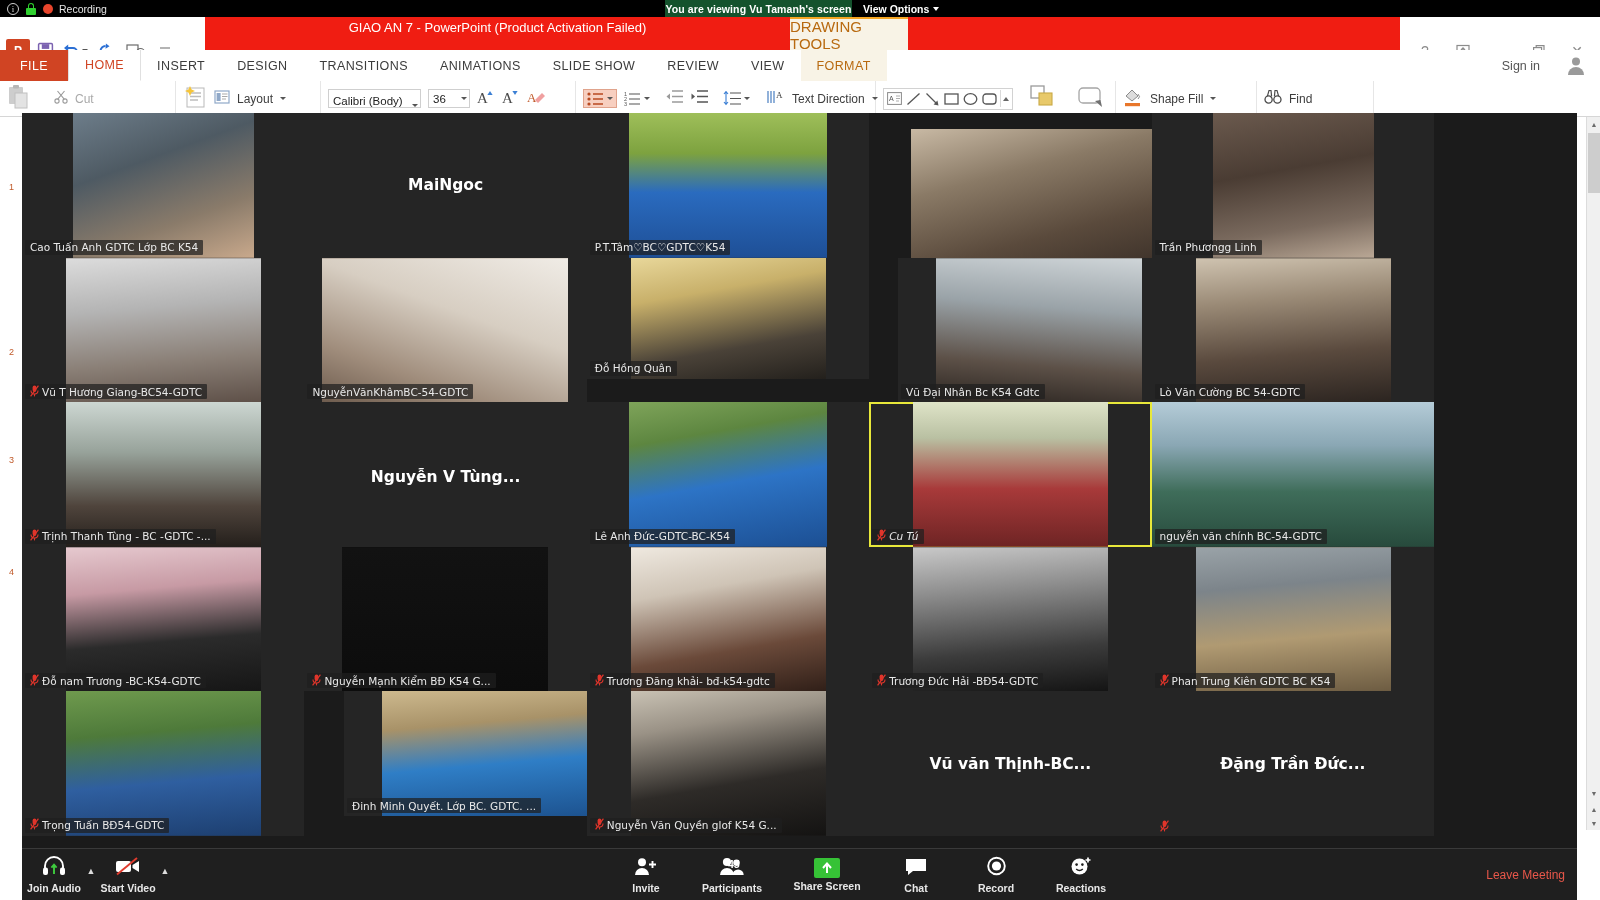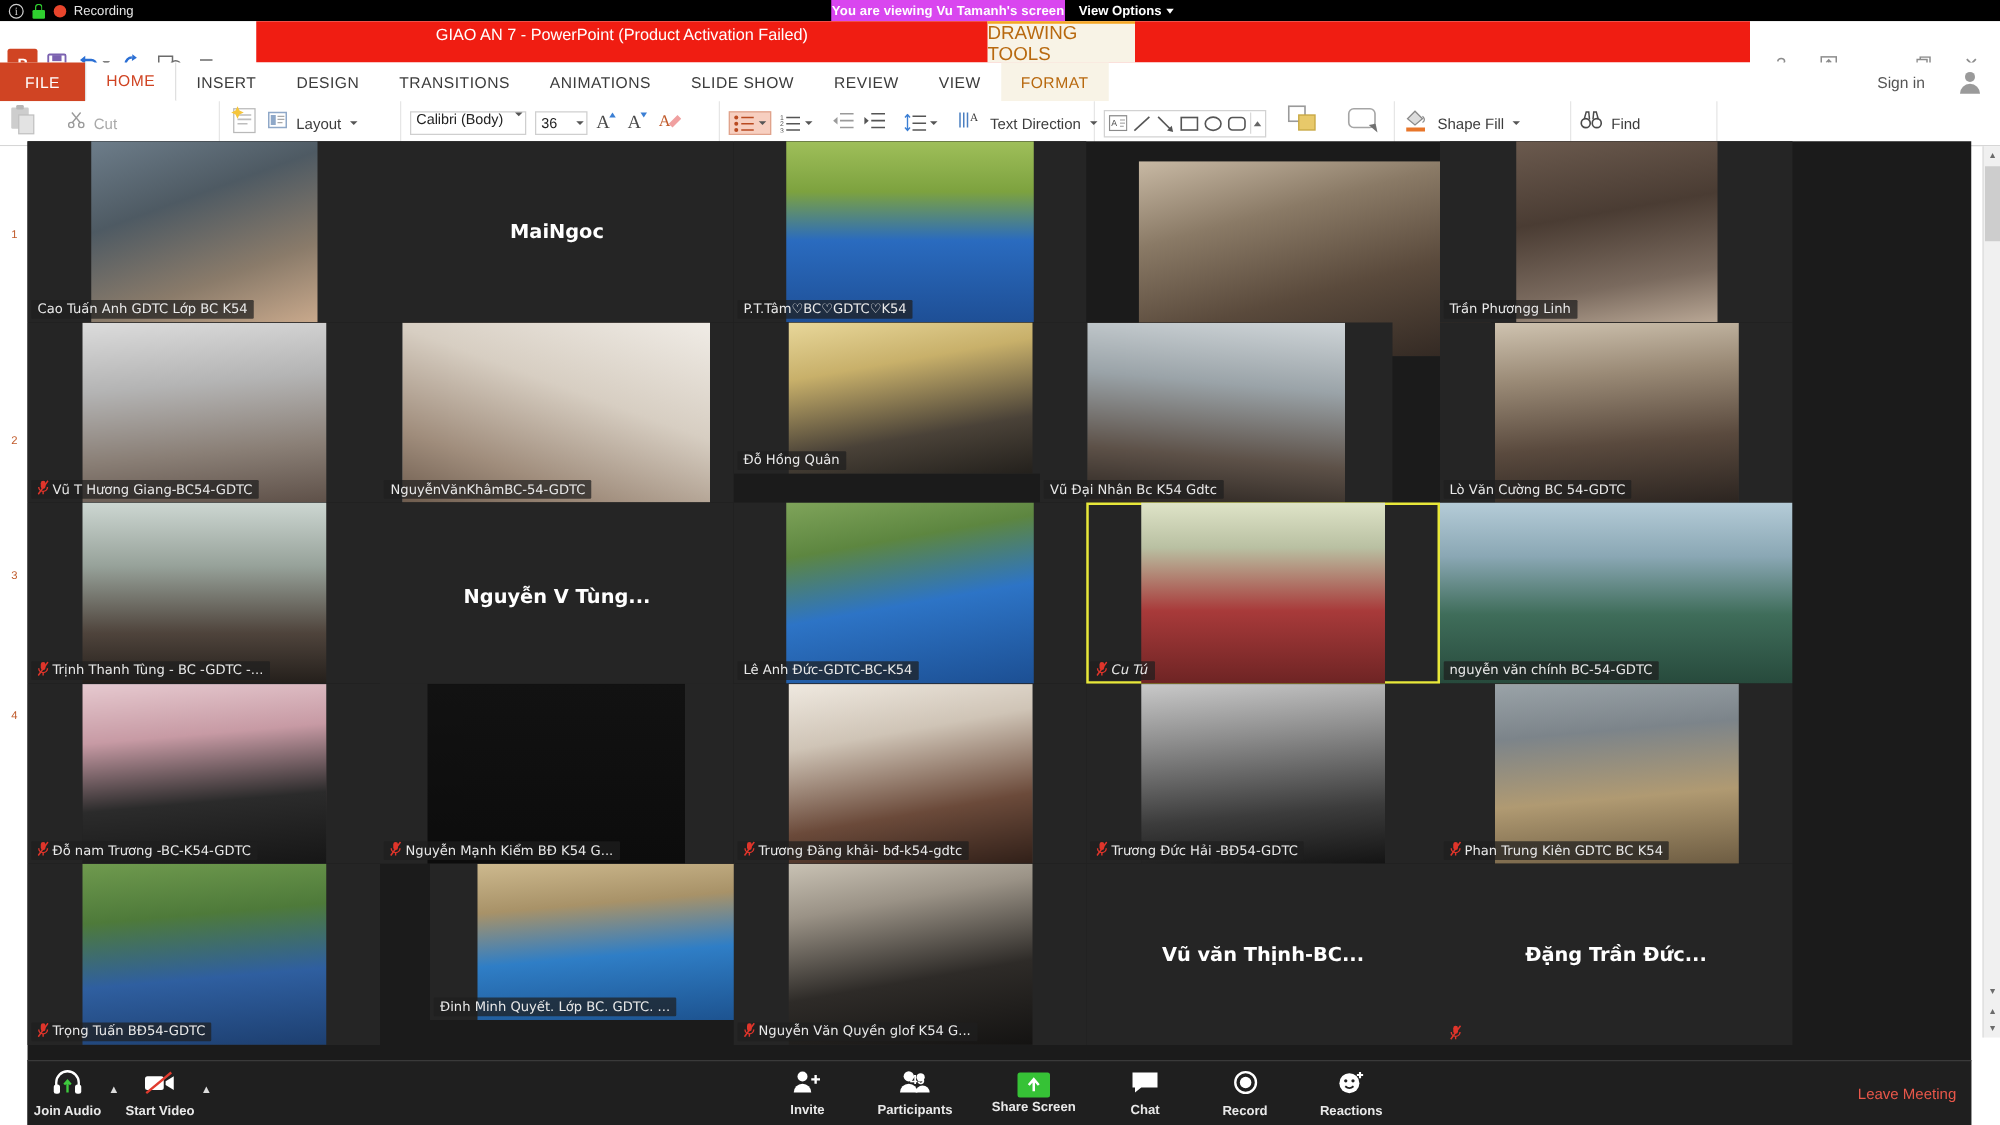--- a/index.html
+++ b/index.html
@@ -17,21 +17,21 @@
   .os-strip{ position:absolute; left:0; top:0; width:1600px; height:17px; background:#000; display:flex; align-items:center; }
   .os-strip .ic{ display:inline-flex; align-items:center; justify-content:center; margin-left:7px; }
   .circ-i{ width:12px; height:12px; border-radius:50%; border:1.3px solid #cfcfcf; color:#cfcfcf; font-size:9px; line-height:10px; text-align:center; font-family:"Liberation Serif",serif; }
   .lock{ width:10px; height:12px; position:relative; }
   .lock .body{ position:absolute; bottom:0; left:0; width:10px; height:7px; background:#2fd02f; border-radius:1px; }
   .lock .shk{ position:absolute; top:0; left:2px; width:6px; height:6px; border:1.6px solid #2fd02f; border-bottom:none; border-radius:3px 3px 0 0; }
   .recdot{ width:10px; height:10px; border-radius:50%; background:#e8452c; }
   .os-strip .rec-txt{ color:#e4e4e4; font-size:10.5px; margin-left:6px; }
 
   
-  .view-banner{ position:absolute; top:0; left:665px; width:187px; height:17px; background:#d946ef; color:#fff;
+  .view-banner{ position:absolute; top:0; left:665px; width:187px; height:17px; background:#14532d; color:#fff;
      font-size:10.5px; font-weight:bold; display:flex; align-items:center; justify-content:center; letter-spacing:.1px;}
   .view-opts{ position:absolute; top:0; left:863px; height:17px; color:#fff; font-size:10.5px; font-weight:bold; display:flex; align-items:center; gap:4px;}
   .caret-d{ width:0;height:0;border-left:3.5px solid transparent;border-right:3.5px solid transparent;border-top:4px solid #fff; }
 
   
   .titlebar{ position:absolute; left:0; top:17px; width:1600px; height:33px; background:#fff; }
   .tb-red{ position:absolute; left:205px; top:0; width:1195px; height:33px; background:#f01d12; }
   .tb-title{ position:absolute; left:205px; top:0; width:585px; height:21px; color:#fff; font-size:13px; display:flex; align-items:center; justify-content:center;}
   .drawing-tools{ position:absolute; left:790px; top:0; width:118px; height:33px; background:#f8f3e6; border-top:2.2px solid #f5a623;
        color:#b8690f; font-size:15px; display:flex; align-items:center; justify-content:center; font-weight:500;}
@@ -48,21 +48,21 @@
   .tab.active{ color:#d04423; border:1px solid #e0e0e0; border-bottom:1px solid #fff; border-top:none; }
   .tab.format{ background:#f8f3e6; color:#b8690f; }
   .signin{ position:absolute; right:60px; top:50px; height:31px; display:flex; align-items:center; font-size:12.5px; color:#555; }
   .acct{ position:absolute; right:10px; top:52px; width:28px;height:26px; color:#9a9a9a; display:flex;align-items:center;justify-content:center;}
 
   
   .ribbon{ position:absolute; left:0; top:81px; width:1600px; height:36px; background:#fff; border-bottom:1px solid #d6d6d6; display:flex; align-items:center; }
   .grp{ display:flex; align-items:center; height:36px; padding:0 7px; border-right:1px solid #e6e6e6; gap:7px; }
   .rb-lbl{ font-size:12px; color:#3d3d3d; white-space:nowrap; }
   .rb-lbl.dim{ color:#a9a9a9; }
-  .fontbox{ width:93px;height:19px;border:1px solid #cfcfcf;display:flex;align-items:flex-start;padding:0 2px 0 4px;font-size:11.5px;color:#222;justify-content:space-between; }
+  .fontbox{ width:93px;height:19px;border:1px solid #cfcfcf;display:flex;align-items:flex-end;padding:0 2px 0 4px;font-size:11.5px;color:#222;justify-content:space-between; }
   .sizebox{ width:42px;height:19px;border:1px solid #cfcfcf;display:flex;align-items:center;padding:0 2px 0 4px;font-size:11.5px;color:#222;justify-content:space-between; }
   .caret-sm{ width:0;height:0;border-left:3px solid transparent;border-right:3px solid transparent;border-top:3.5px solid #555; }
   .shapes-box{ display:flex;align-items:center;border:1px solid #d2d2d2;height:22px;padding:0 2px;gap:2px; }
   .sh{ width:17px;height:17px;display:flex;align-items:center;justify-content:center; }
   .bullet-act{ background:#f7cfc0; border:1px solid #e0a38c; padding:1px 3px; display:flex; align-items:center; gap:3px;}
 
   
   .slide-pane{ position:absolute; left:0; top:117px; width:22px; height:713px; background:#fff; }
   .snum{ position:absolute; left:9px; font-size:9px; color:#c05a2a; }
 
@@ -459,21 +459,21 @@
           <div class="namebar">
             <span class="nm">NguyễnVănKhâmBC-54-GDTC</span>
           </div>
         </div>
         <div class="tile" style="left: 564.8px; top: 144.6px; width: 282.4px; height: 121px;">
           <div class="photo" style="width: 195px; left: 44px; background-image: linear-gradient(170deg, rgb(232, 215, 154) 0%, rgb(200, 176, 106) 30%, rgb(74, 66, 56) 70%, rgb(35, 32, 28) 100%);"></div>
           <div class="namebar">
             <span class="nm">Đỗ Hồng Quân</span>
           </div>
         </div>
-        <div class="tile" style="left: 810px; top: 144.6px; width: 282.4px; height: 144.6px;">
+        <div class="tile" style="left: 876px; top: 144.6px; width: 282.4px; height: 144.6px;">
           <div class="photo" style="width: 206px; left: 38px; background-image: linear-gradient(185deg, rgb(207, 213, 216) 0%, rgb(154, 163, 168) 35%, rgb(93, 81, 72) 72%, rgb(42, 36, 32) 100%);"></div>
           <div class="namebar">
             <span class="nm">Vũ Đại Nhân Bc K54 Gdtc</span>
           </div>
         </div>
         <div class="tile" style="left: 1129.6px; top: 144.6px; width: 282.4px; height: 144.6px;">
           <div class="photo" style="width: 195px; left: 44px; background-image: linear-gradient(175deg, rgb(207, 195, 176) 0%, rgb(154, 138, 118) 30%, rgb(90, 74, 62) 65%, rgb(43, 36, 32) 100%);"></div>
           <div class="namebar">
             <span class="nm">Lò Văn Cường BC 54-GDTC</span>
           </div>

